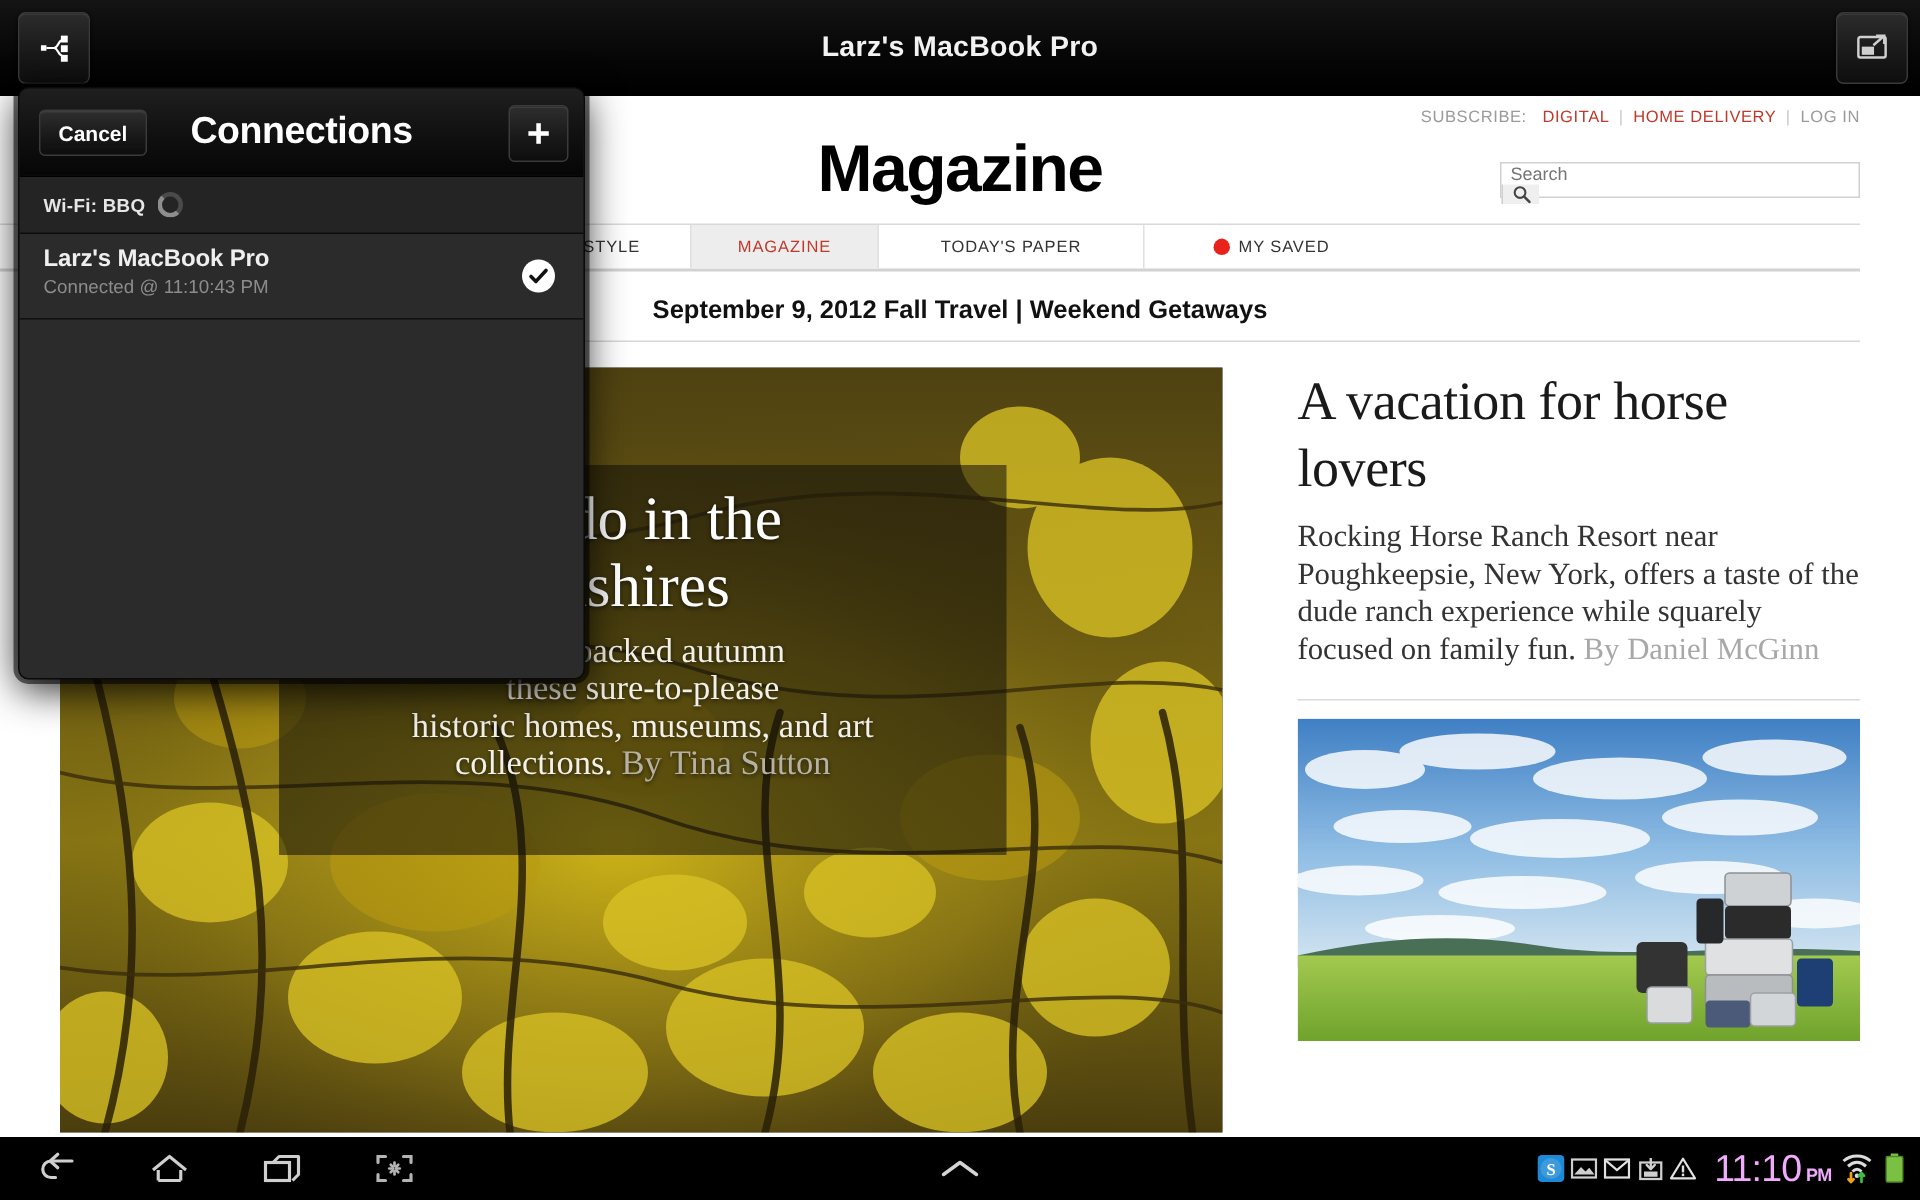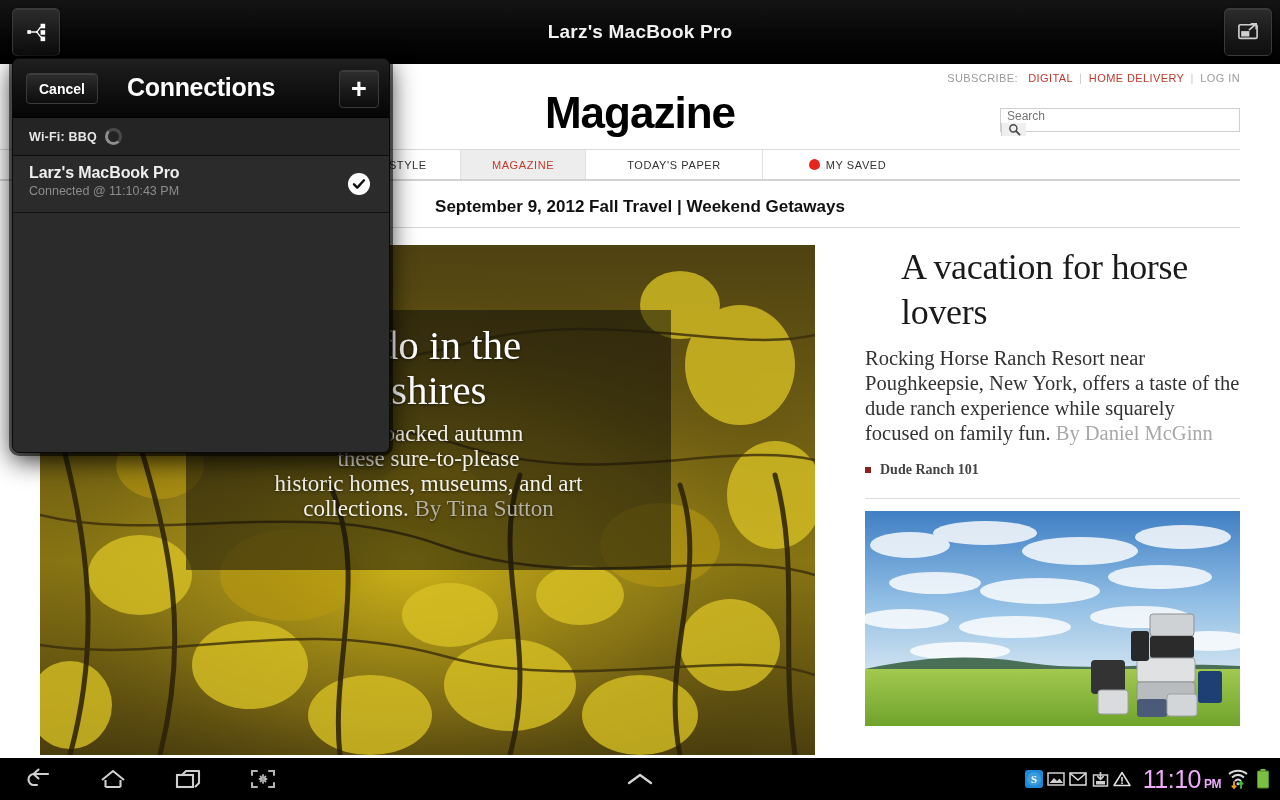--- a/index.html
+++ b/index.html
@@ -115,21 +115,21 @@
     font-family: "Liberation Serif", serif; color: #f3f0e8;
     font-size: 23px; line-height: 25px; margin-top: 8px;
     text-shadow: 0 1px 3px rgba(0,0,0,.6);
   }
   .hero-byline { color: #b6b1a3; }
 
   
   .rail { position: absolute; left: 825px; top: 181px; width: 375px; }
   .rail-head {
     font-family: "Liberation Serif", serif; font-size: 36px; line-height: 45px;
-    color: #1a1a1a; font-weight: normal; letter-spacing: -.3px; margin-left: 36px;
+    color: #1a1a1a; font-weight: normal; letter-spacing: -.3px;
   }
   .rail-dek {
     font-family: "Liberation Serif", serif; font-size: 20.5px; line-height: 25px;
     color: #333; margin-top: 11px;
   }
   .rail-byline { color: #a8a8a8; }
   .rail-links { margin-top: 16px; }
   .rail-link {
     font-family: "Liberation Serif", serif; font-size: 14px; font-weight: bold;
     color: #444; display: flex; align-items: center; gap: 9px; cursor: pointer;
@@ -327,26 +327,20 @@
           </div>
         </div>
       </div>
 
       <div class="rail">
         <div class="rail-head">A vacation for horse lovers</div>
         <div class="rail-dek">
           <span>Rocking Horse Ranch Resort near Poughkeepsie, New York, offers a taste of the dude ranch experience while squarely focused on family fun.</span>
           <span class="rail-byline">By Daniel McGinn</span>
         </div>
-        <div class="rail-links">
-          <div class="rail-link">
-            <span class="sq"></span>
-            <span>Dude Ranch 101</span>
-          </div>
-        </div>
         <div class="rail-rule"></div>
         <div class="rail-photo">
           <svg width="375" height="215" viewBox="0 0 375 215" preserveAspectRatio="none">
             <defs>
               <linearGradient id="sky" x1="0" y1="0" x2="0" y2="1">
                 <stop offset="0%" stop-color="#3f7fc4"></stop>
                 <stop offset="55%" stop-color="#8fbde4"></stop>
                 <stop offset="100%" stop-color="#cfe2f0"></stop>
               </linearGradient>
               <linearGradient id="grass" x1="0" y1="0" x2="0" y2="1">

